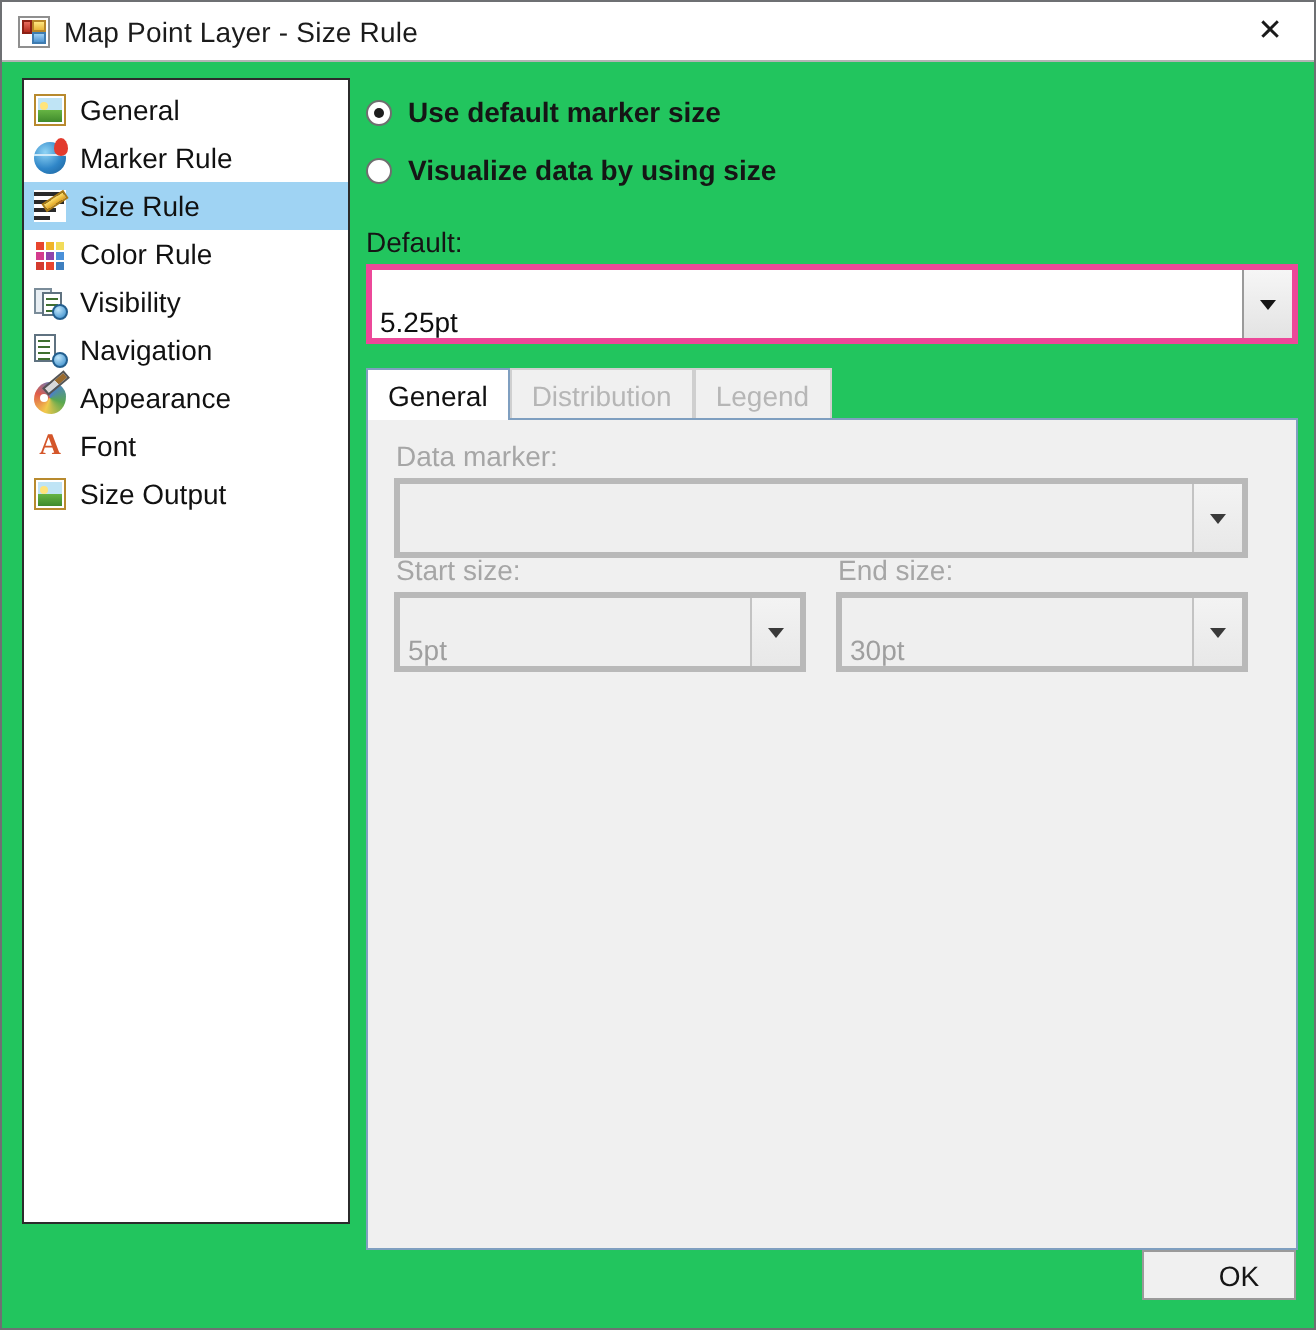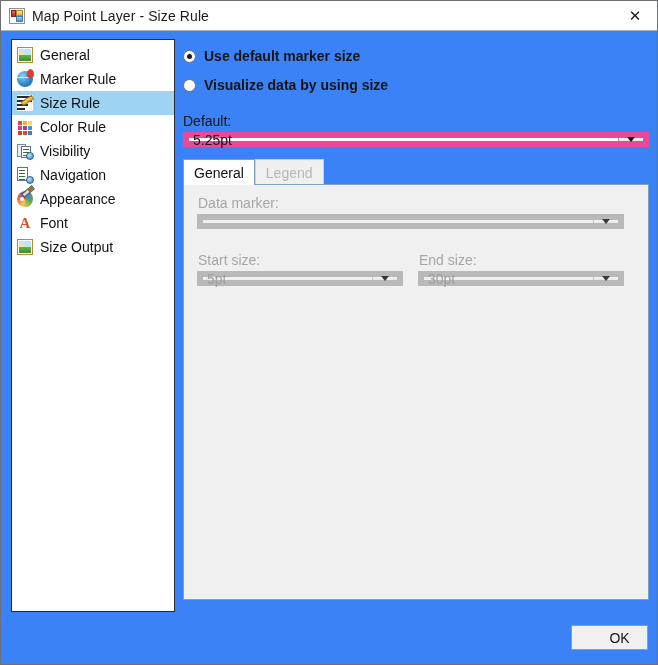--- a/index.html
+++ b/index.html
@@ -5,21 +5,21 @@
   * { box-sizing: border-box; }
   html, body {
     margin: 0; padding: 0;
     width: 658px; height: 665px;
     font-family: "Liberation Sans", sans-serif;
     background: #ffffff;
   }
   #dialog {
     position: relative;
     width: 658px; height: 665px;
-    background: #3b82f6;
+    background: #22c55e;
     border: 1px solid #6e7073;
     overflow: hidden;
   }
 
   
   #titlebar {
     position: absolute; left: 0; top: 0;
     width: 656px; height: 30px;
     background: #ffffff;
     border-bottom: 1px solid #b4b4b4;
@@ -130,22 +130,22 @@
   .radio.checked::after {
     content:""; position:absolute; left:3px; top:3px; width:5px; height:5px;
     border-radius:50%; background:#1d1d1d;
   }
   .radio-label { font-size:14px; color:#151515; white-space:nowrap; }
 
   .field-label { font-size:14px; color:#151515; }
   .field-label.disabled { color:#a6a6a6; }
 
   .combo {
-    position:relative; height:15px; background:#ffffff;
-    border:6px solid #ec4899; display:flex; align-items:center;
+    position:relative; height:40px; background:#ffffff;
+    border:3px solid #ec4899; display:flex; align-items:flex-end;
   }
   .combo .val { font-size:14px; color:#0e0e0e; padding-left:4px; }
   .combo .arrow-btn {
     position:absolute; right:0; top:0; bottom:0; width:25px;
     border-left:1px solid #9a9a9a;
     background: linear-gradient(180deg,#f6f6f6,#e3e3e3);
     display:flex; align-items:center; justify-content:center;
   }
   .combo .arrow-btn::after {
     content:""; width:0; height:0;
@@ -291,20 +291,21 @@
 
     <div class="field-label" style="margin-top:17px">Default:</div>
 
     <div class="combo" style="margin-top:3px">
       <span class="val">5.25pt</span>
       <span class="arrow-btn"></span>
     </div>
 
     <div id="tabstrip" style="margin-top:12px">
       <div class="tab active">General</div>
+      <div class="tab inactive">Distribution</div>
       <div class="tab inactive">Legend</div>
     </div>
 
     <div id="tabpanel">
 
       <div class="field-label disabled" style="position:absolute;left:14px;top:10px">Data marker:</div>
       <div class="combo disabled" style="position:absolute;left:13px;top:29px;width:427px">
         <span class="val"></span>
         <span class="arrow-btn"></span>
       </div>

